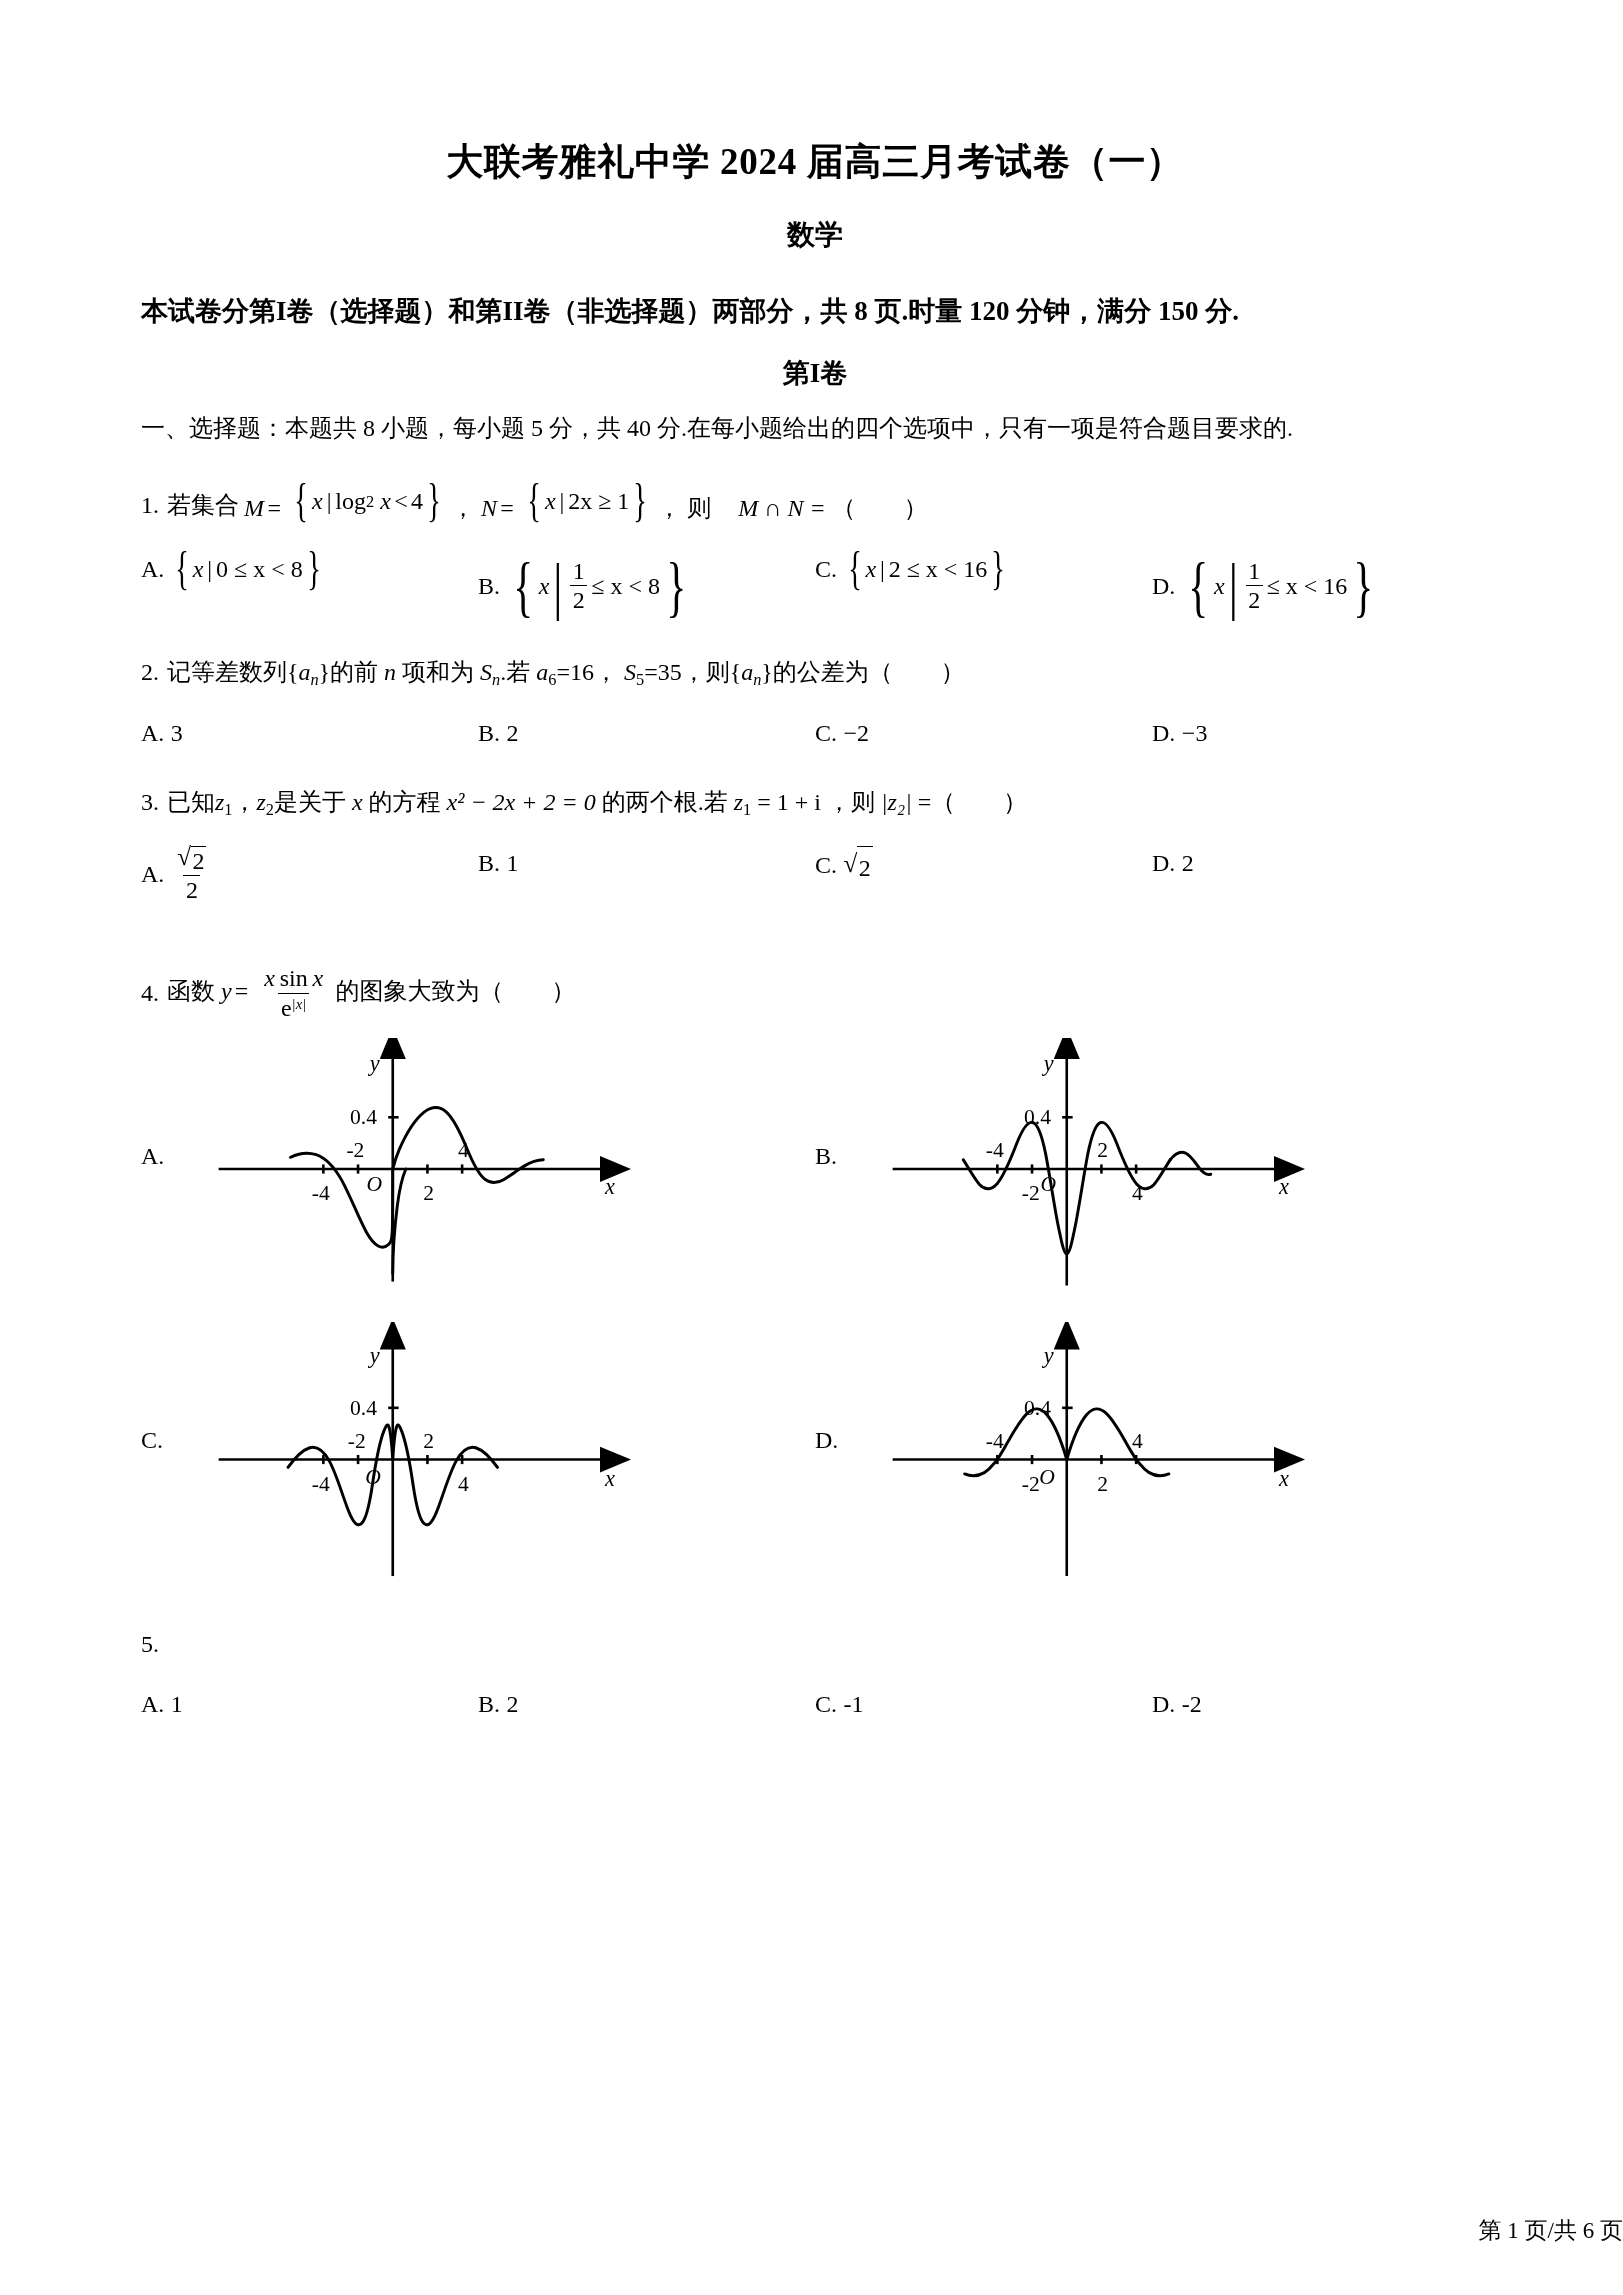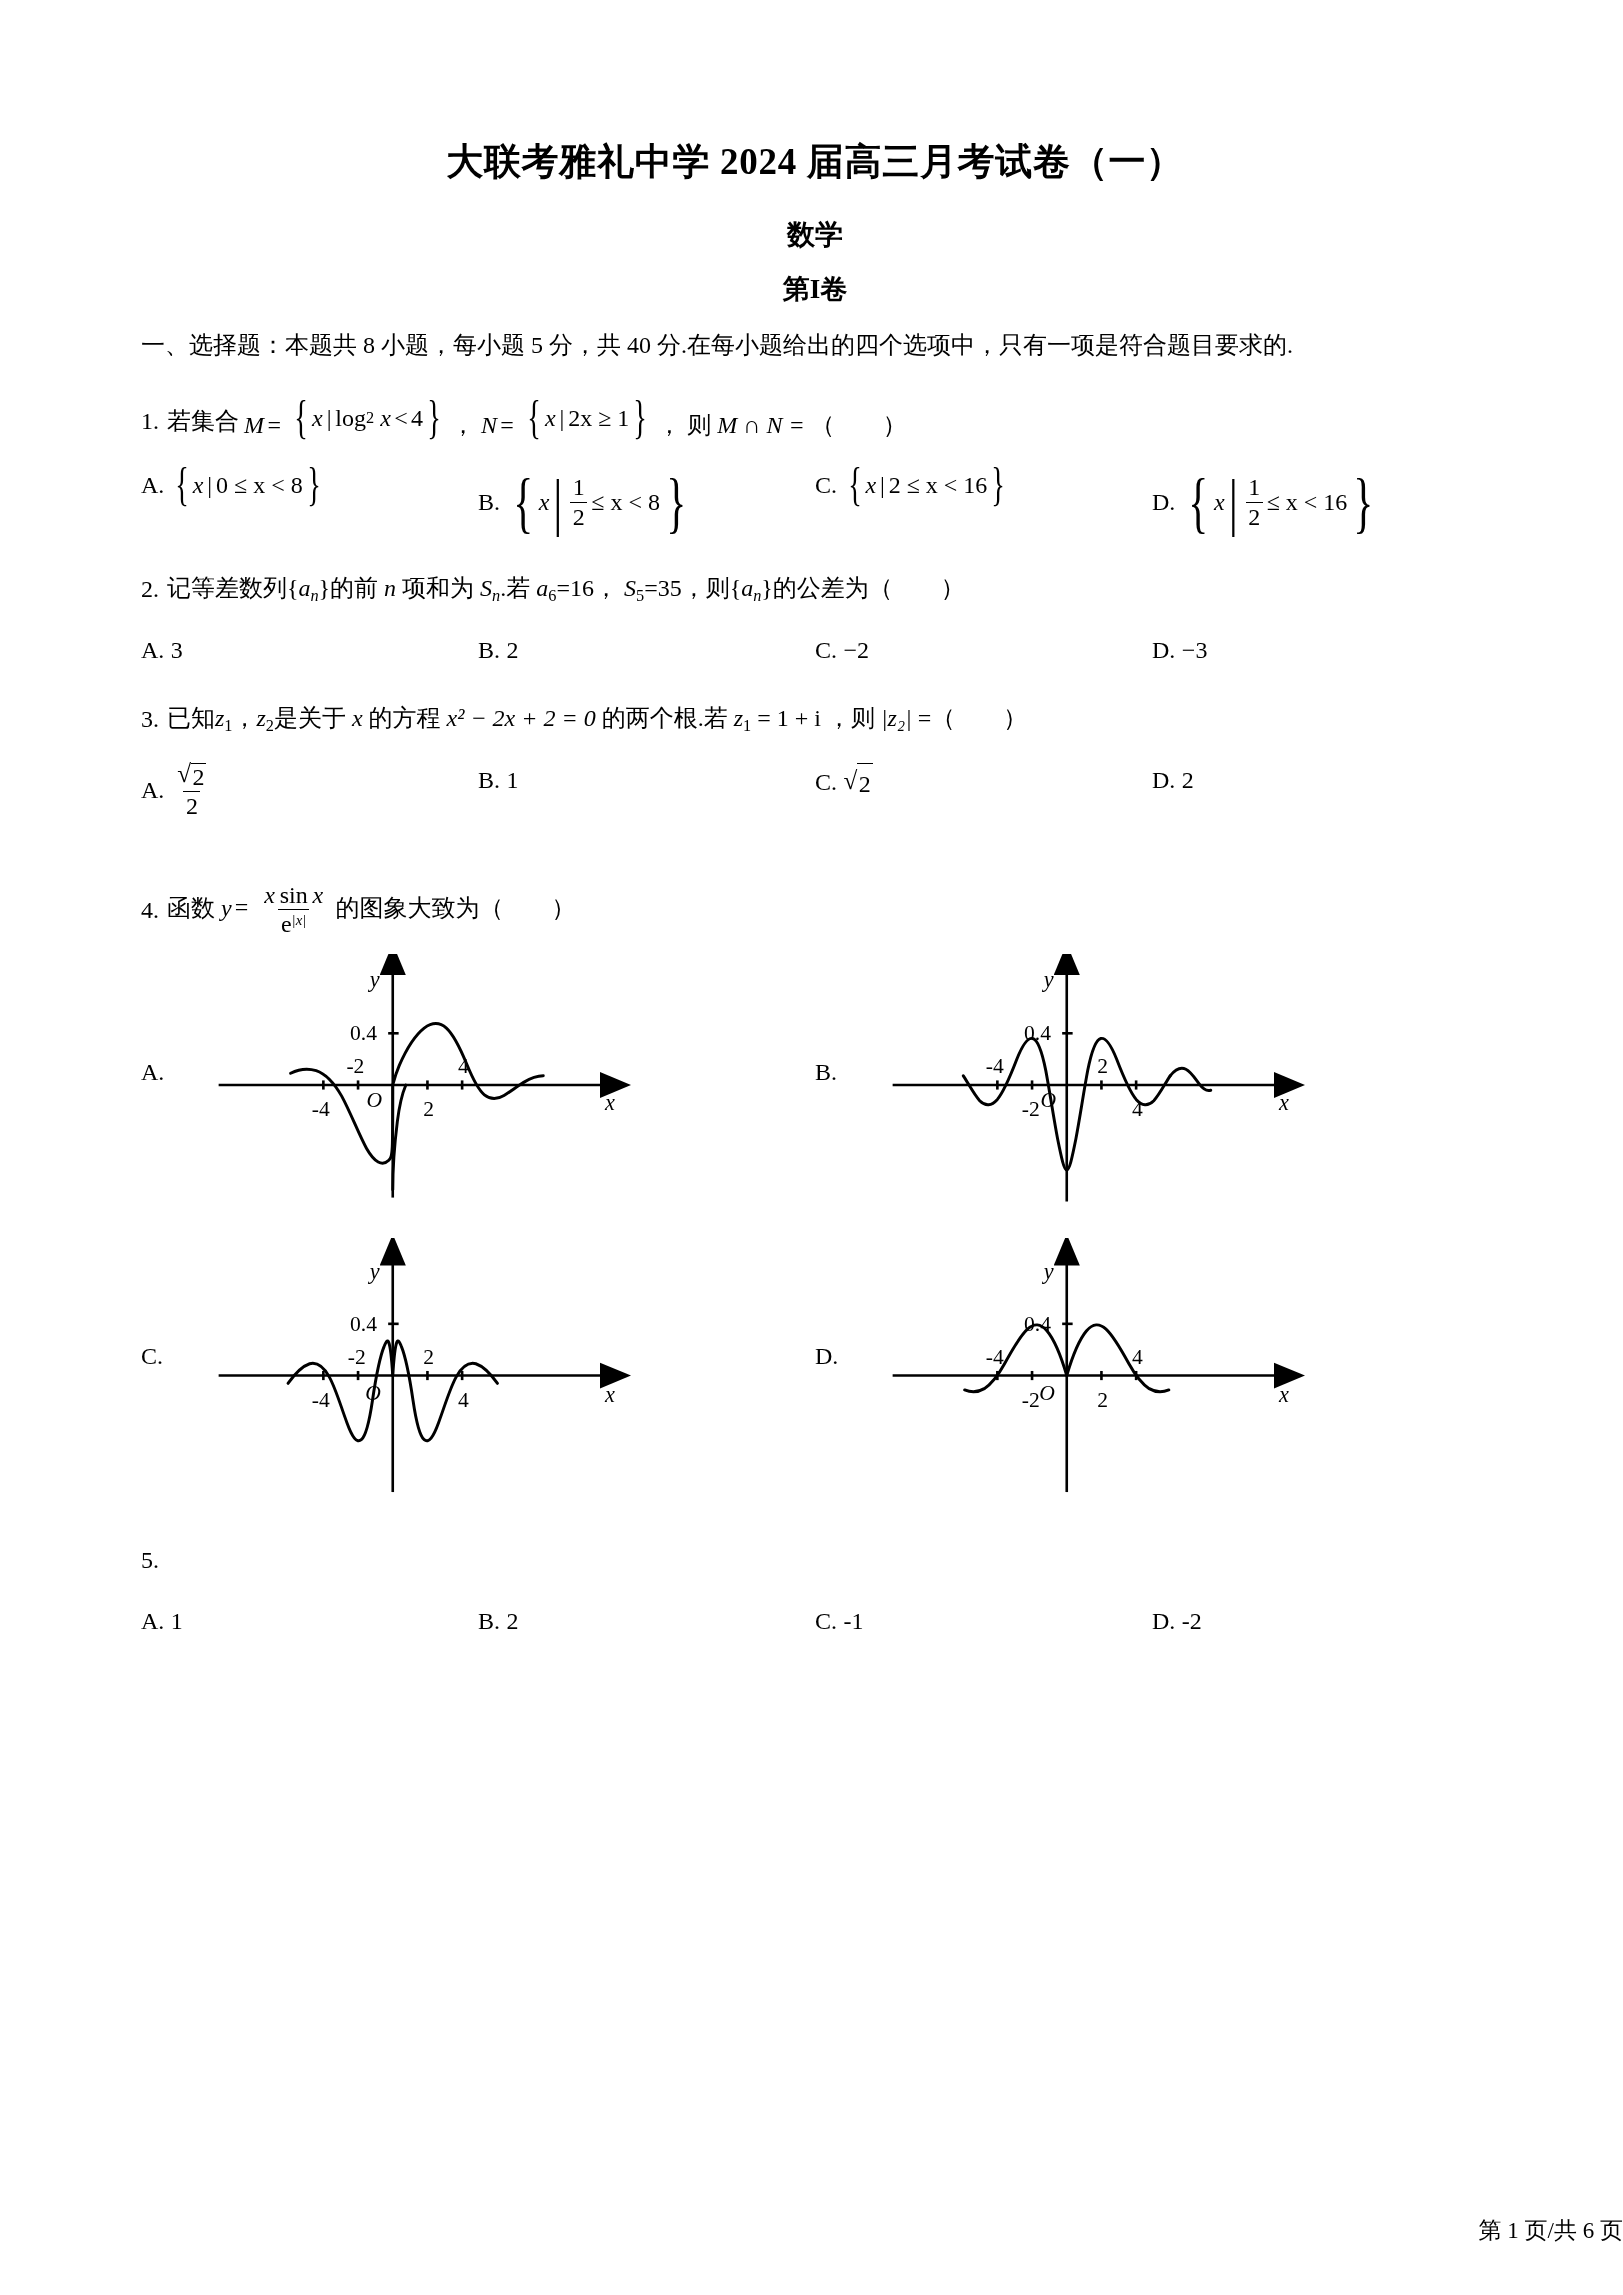--- a/index.html
+++ b/index.html
@@ -101,20 +101,21 @@
   }
 </style>
 </head>
 <body>
 
 <div class="page">
   <div class="inner">
 
     <div class="doc-title">大联考雅礼中学 2024 届高三月考试卷（一）</div>
     <div class="doc-subject">数学</div>
+    <div class="instructions">本试卷分第I卷（选择题）和第II卷（非选择题）两部分，共 8 页.时量 120 分钟，满分 150 分.</div>
     <div class="section-head">第I卷</div>
     <div class="sec-note">一、选择题：本题共 8 小题，每小题 5 分，共 40 分.在每小题给出的四个选项中，只有一项是符合题目要求的.</div>
 
     <div class="q">
       <div class="q-row">
         <span class="qnum">1.</span>
         <span>若集合</span>
         <span style="margin-left:5.2px">
           <span class="mi">M</span><span class="mo">=</span>
           <span class="brace-set"><span class="bl">{</span><span class="mi">x</span><span class="vbar">|</span><span class="mn">log</span><span class="subn">2</span>&nbsp;<span class="mi">x</span><span class="mo">&lt;</span><span class="mn">4</span><span class="br">}</span></span>
@@ -122,21 +123,21 @@
           <span class="mi">N</span><span class="mo">=</span>
           <span class="brace-set">
               <span class="bl">{</span>
               <span class="mi">x</span>
               <span class="vbar">|</span>
               <span class="mn">2x ≥ 1</span>
               <span class="br">}</span>
             </span>
           <span>，</span>
           <span>则</span>
-          <span class="mi" style="margin-left:0">M ∩ N =</span>
+          <span class="mi" style="margin-left:21px">M ∩ N =</span>
           <span>（　　）</span>
         </span>
       </div>
 
       <div class="opts">
         <div class="opt">
           <span class="opt-lab">A.</span>
           <span class="brace-set">
               <span class="bl">{</span>
               <span class="mi">x</span>

